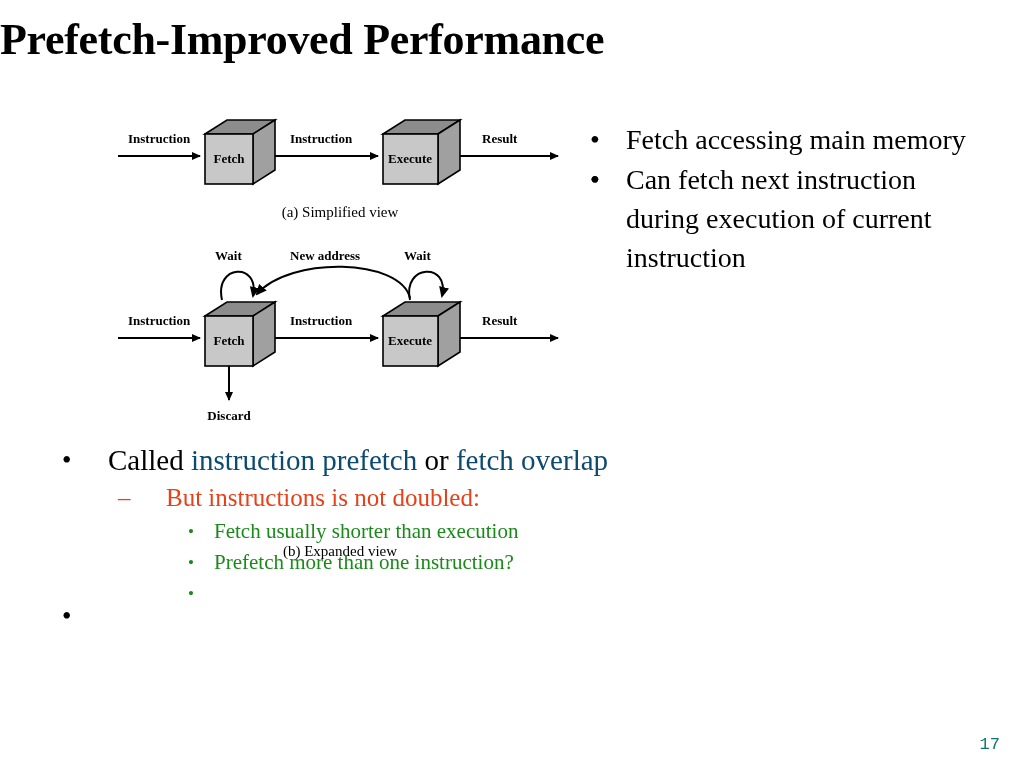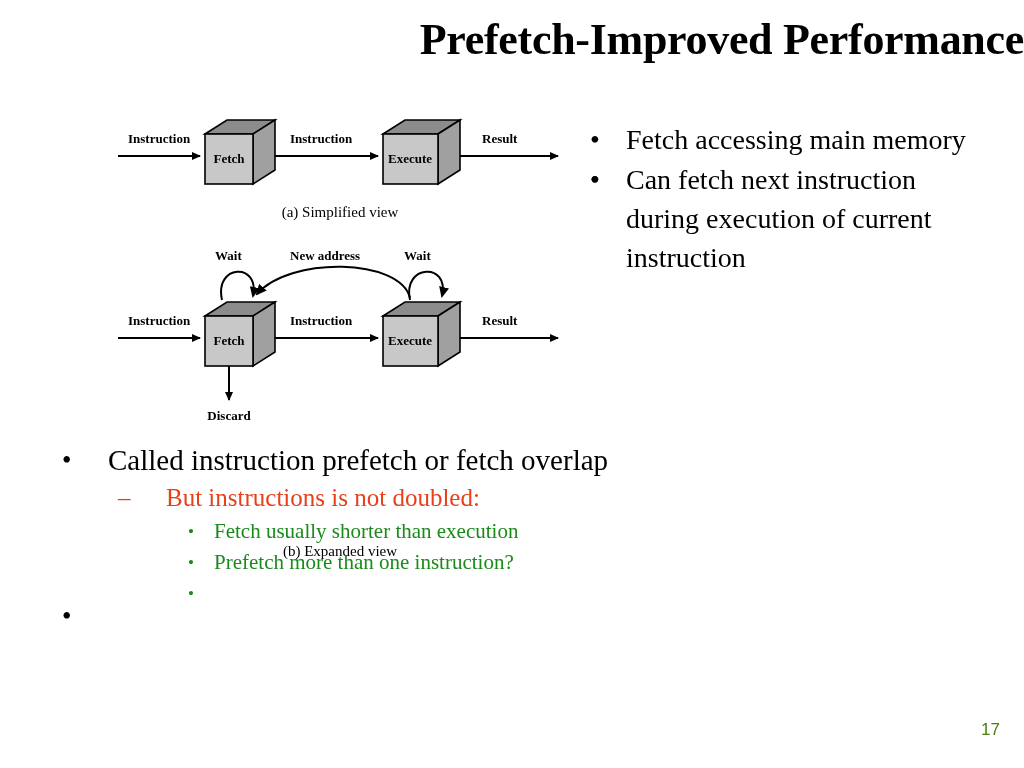--- a/index.html
+++ b/index.html
@@ -16,21 +16,21 @@
     font-family: "Liberation Serif", "DejaVu Serif", serif;
     color: #000000;
   }
 
   
   #slide-title {
     position: absolute;
     top: 14px;
     left: 0;
     width: 1024px;
-    text-align: right;
+    text-align: left;
     font-family: "Liberation Serif", "DejaVu Serif", serif;
     font-weight: bold;
     font-size: 44px;
     line-height: 52px;
     letter-spacing: -0.3px;
     color: #000000;
     white-space: nowrap;
   }
 
   
@@ -133,30 +133,30 @@
   }
   .lvl3 > .bullet {
     position: absolute;
     left: 132px;
     top: 0;
     font-size: 17px;
     line-height: 31px;
     color: #1A8A1A;
   }
 
-  .kw-blue { color: #000000; }
+  .kw-blue { color: #0c4a6e; }
 
   
   #page-number {
     position: absolute;
     right: 24px;
-    bottom: 28px;
-    font-family: Liberation Sans, sans-serif;
+    bottom: 14px;
+    font-family: Liberation Mono, monospace;
     font-size: 17px;
-    color: #4d7c0f;
+    color: #0f766e;
   }
 
   
   .dg-label {
     font-family: "Liberation Serif", "DejaVu Serif", serif;
     font-weight: bold;
     font-size: 13px;
     fill: #000000;
   }
   .dg-box-label {

